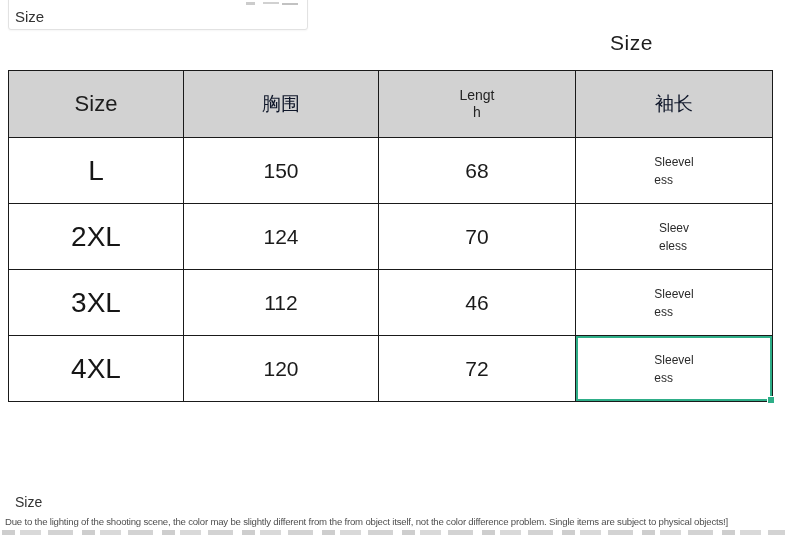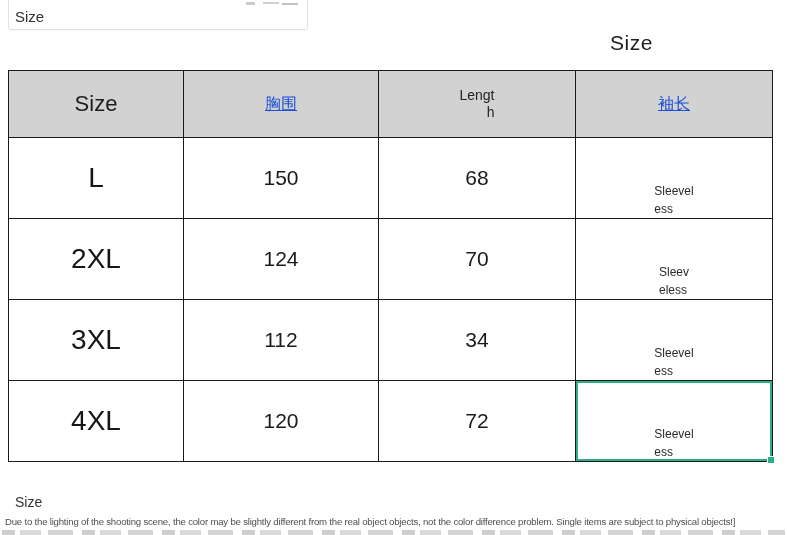--- a/index.html
+++ b/index.html
@@ -40,30 +40,30 @@
     border:1px solid var(--grid-border,#1a1a1a);
     text-align:center;vertical-align:middle;
     padding:0;box-sizing:border-box;
   }
   .size-table th{
     height:67px;background:var(--header-bg,#d2d2d2);
     font-weight:normal;
   }
   .size-table td{height:66px;background:#fff;}
   .th-size{font-size:22px;color:#1d1d1d;}
-  .th-cjk{font-size:16px;color:#1d4ed8;font-family:"Liberation Serif","DejaVu Serif",serif;text-decoration:underline;}
+  .th-cjk{font-size:19px;color:#0f172a;font-family:"Liberation Serif","DejaVu Serif",serif;}
   .th-length span{
-    display:inline-block;text-align:right;
+    display:inline-block;text-align:center;
     font-size:14px;line-height:1.25;color:#232323;white-space:pre-line;
   }
   .cell-size{font-size:28px;color:#161616;}
   .cell-num{font-size:21px;color:#1a1a1a;}
   .cell-sleeve span{
     display:inline-block;text-align:left;
-    font-size:12px;line-height:1.5;color:#2a2a2a;white-space:pre-line;margin-top:44px;
+    font-size:12px;line-height:1.5;color:#2a2a2a;white-space:pre-line;
   }
   td.selected{
     position:relative;
     box-shadow:inset 0 0 0 2px var(--highlight-border,#2eae88);
   }
   td.selected .handle{
     position:absolute;right:-3px;bottom:-3px;width:6px;height:6px;
     background:var(--highlight-border,#2eae88);
     border:1px solid #fff;z-index:2;
   }
@@ -123,29 +123,29 @@
   <tr>
     <td class="cell-size">2XL</td>
     <td class="cell-num">124</td>
     <td class="cell-num">70</td>
     <td class="cell-sleeve"><span>Sleev
 eless</span></td>
   </tr>
   <tr>
     <td class="cell-size">3XL</td>
     <td class="cell-num">112</td>
-    <td class="cell-num">34</td>
+    <td class="cell-num">46</td>
     <td class="cell-sleeve"><span>Sleevel
 ess</span></td>
   </tr>
   <tr>
     <td class="cell-size">4XL</td>
     <td class="cell-num">120</td>
     <td class="cell-num">72</td>
     <td class="cell-sleeve selected"><span>Sleevel
 ess</span><div class="handle"></div></td>
   </tr>
 </tbody>
   </table>
 
 <div class="footer-size">Size</div>
-<div class="disclaimer">Due to the lighting of the shooting scene, the color may be slightly different from the real object objects, not the color difference problem. Single items are subject to physical objects!]</div>
+<div class="disclaimer">Due to the lighting of the shooting scene, the color may be slightly different from the from object itself, not the color difference problem. Single items are subject to physical objects!]</div>
 <div class="cutoff-strip"></div>
 
 </body></html>

